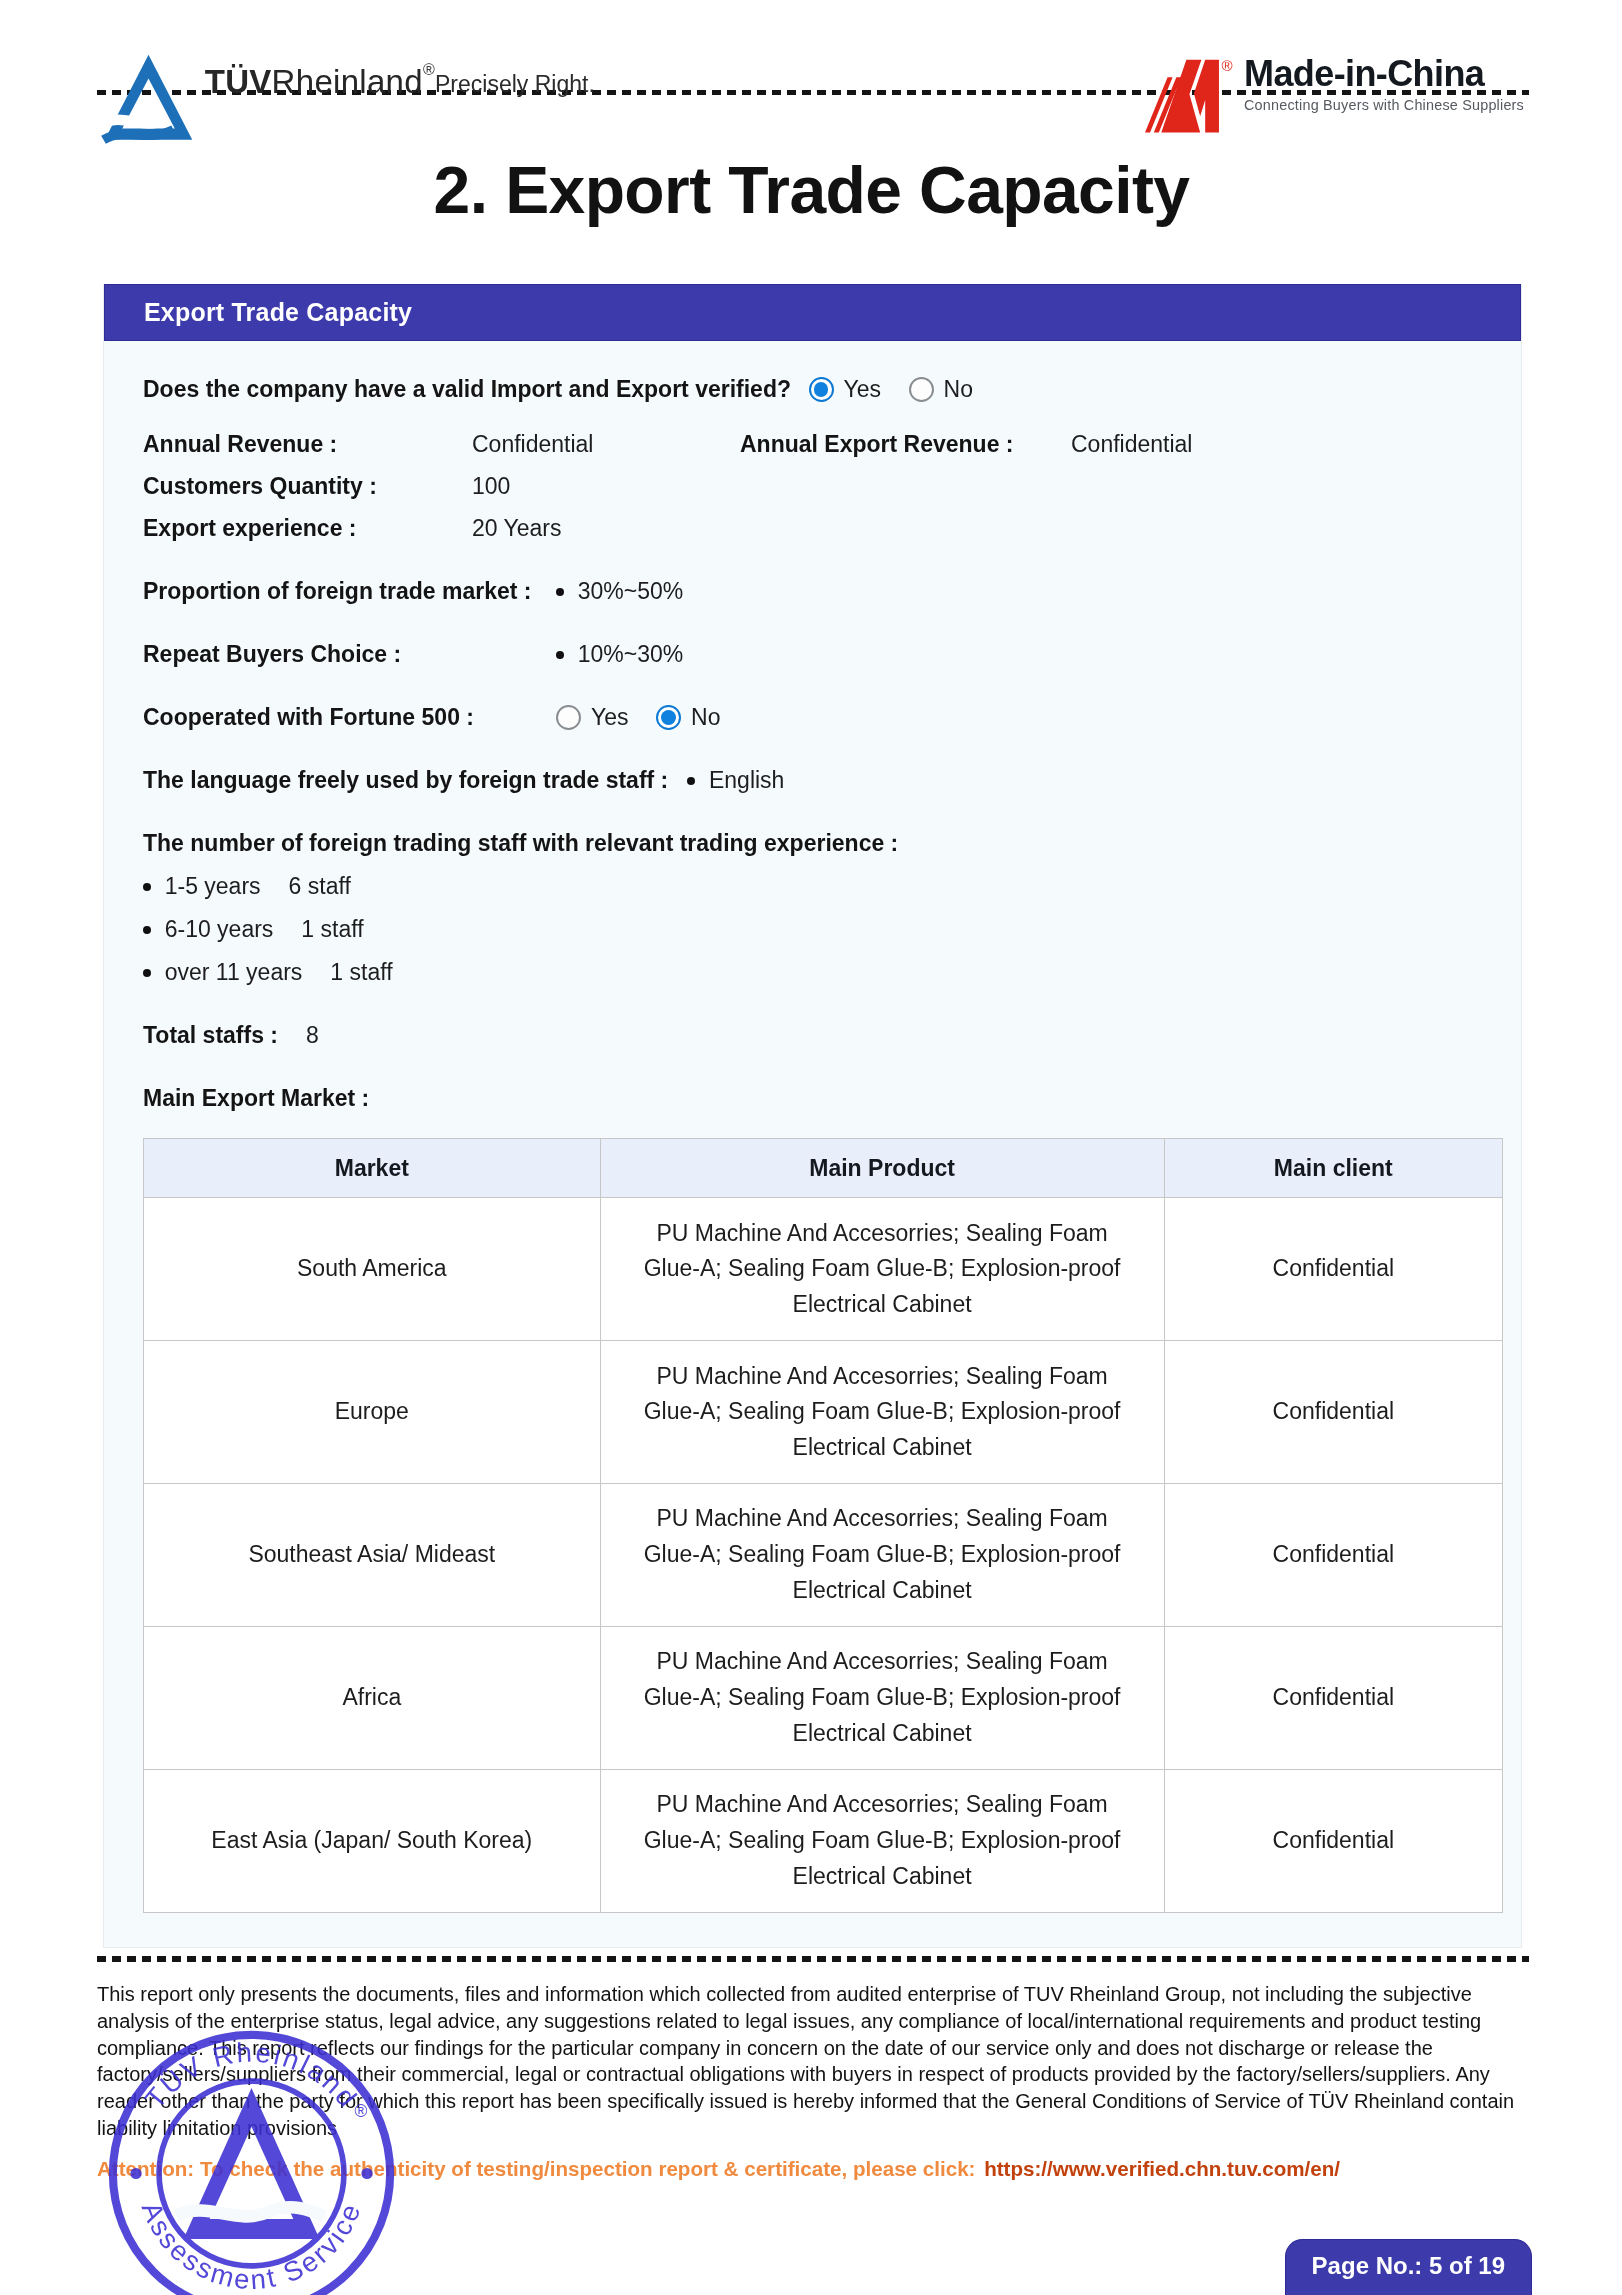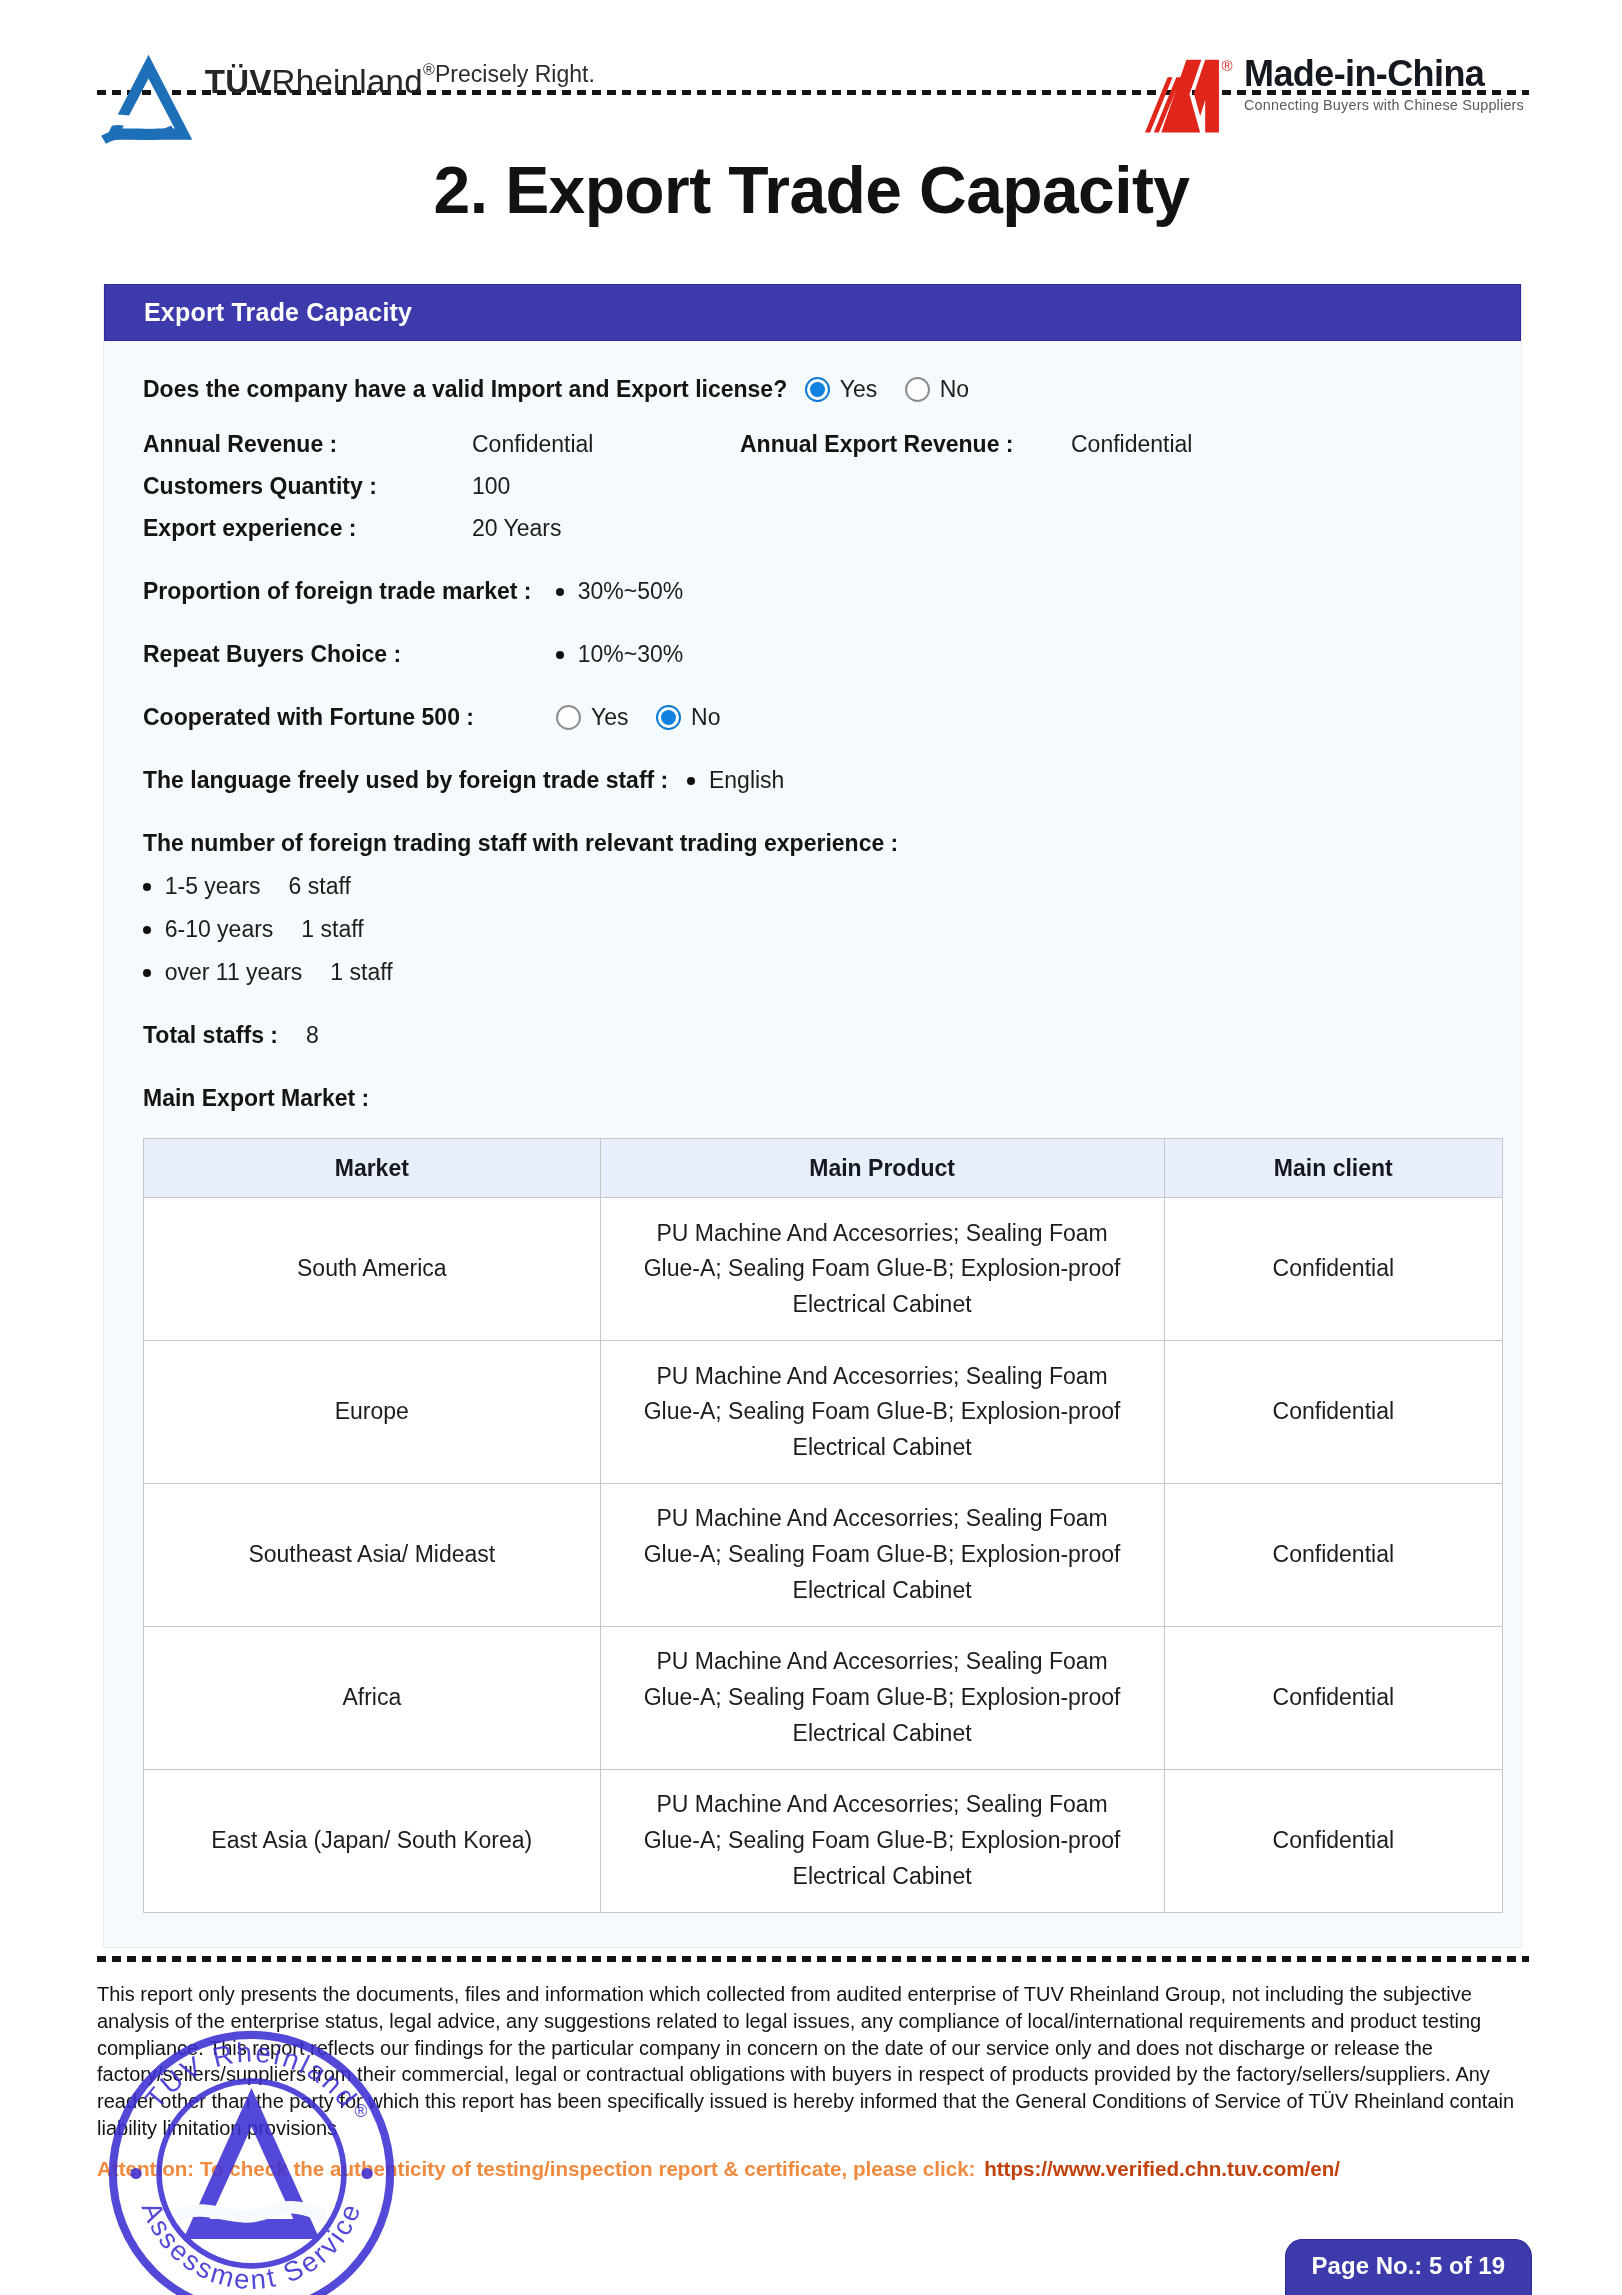--- a/index.html
+++ b/index.html
@@ -8,21 +8,21 @@
     width:1623px; height:2295px; position:relative; overflow:hidden;
     font-family:"Liberation Sans", sans-serif; color:#161616;
   }
   
   .header-row { display:flex; justify-content:space-between; align-items:flex-start; padding:51px 99px 0 101px; height:87px; }
   .tuv-logo { display:flex; align-items:flex-start; gap:8.7px; }
   .tuv-text-block { display:flex; flex-direction:row; }
   .tuv-brand { font-size:33px; letter-spacing:0.3px; color:#262626; line-height:1.05; margin-top:11.2px; }
   .tuv-brand b { font-weight:bold; }
   .tuv-reg { font-size:16px; vertical-align:17.5px; color:#3a3a3a; }
-  .tuv-tagline { font-size:23px; color:#2b2b2b; margin-top:10px; }
+  .tuv-tagline { font-size:23px; color:#2b2b2b; margin-top:20px; }
   .mic-logo { display:flex; align-items:flex-start; gap:10px; margin-top:5px; }
   .mic-text-block { display:flex; flex-direction:column; }
   .mic-brand { font-size:36px; font-weight:bold; color:#14181f; line-height:1.0; letter-spacing:-0.6px; }
   .mic-tagline { font-size:14.4px; color:#555a60; margin-top:5px; letter-spacing:0.2px; }
   .dashed-line { height:5.6px; margin:2.5px 94px 0 97px;
     background:repeating-linear-gradient(90deg,#141414 0 9.4px,transparent 9.4px 15px); }
   .dashed-line.bottom { margin-top:8.7px; }
   
   .page-title { text-align:center; font-size:66px; font-weight:bold; color:#121212; margin-top:57px; letter-spacing:-0.6px; }
   
@@ -103,21 +103,21 @@
 <div class="dashed-line"></div>
 
 <div class="page-title">2. Export Trade Capacity</div>
 
 <div class="panel">
   <div class="panel-bar">
     <span class="panel-bar-title">Export Trade Capacity</span>
   </div>
 
   <div class="section license-row row">
-    <span class="lbl">Does the company have a valid Import and Export license?</span>
+    <span class="lbl">Does the company have a valid Import and Export verified?</span>
     <span class="radio sel" style="margin-left:17.5px;"></span>
     <span class="val radio-label">Yes</span>
     <span class="radio unsel"></span>
     <span class="val radio-label">No</span>
   </div>
 
   <div class="section fields-row1 row">
     <span class="lbl w1">Annual Revenue :</span>
     <span class="val w2">Confidential</span>
     <span class="lbl w3">Annual Export Revenue :</span>

